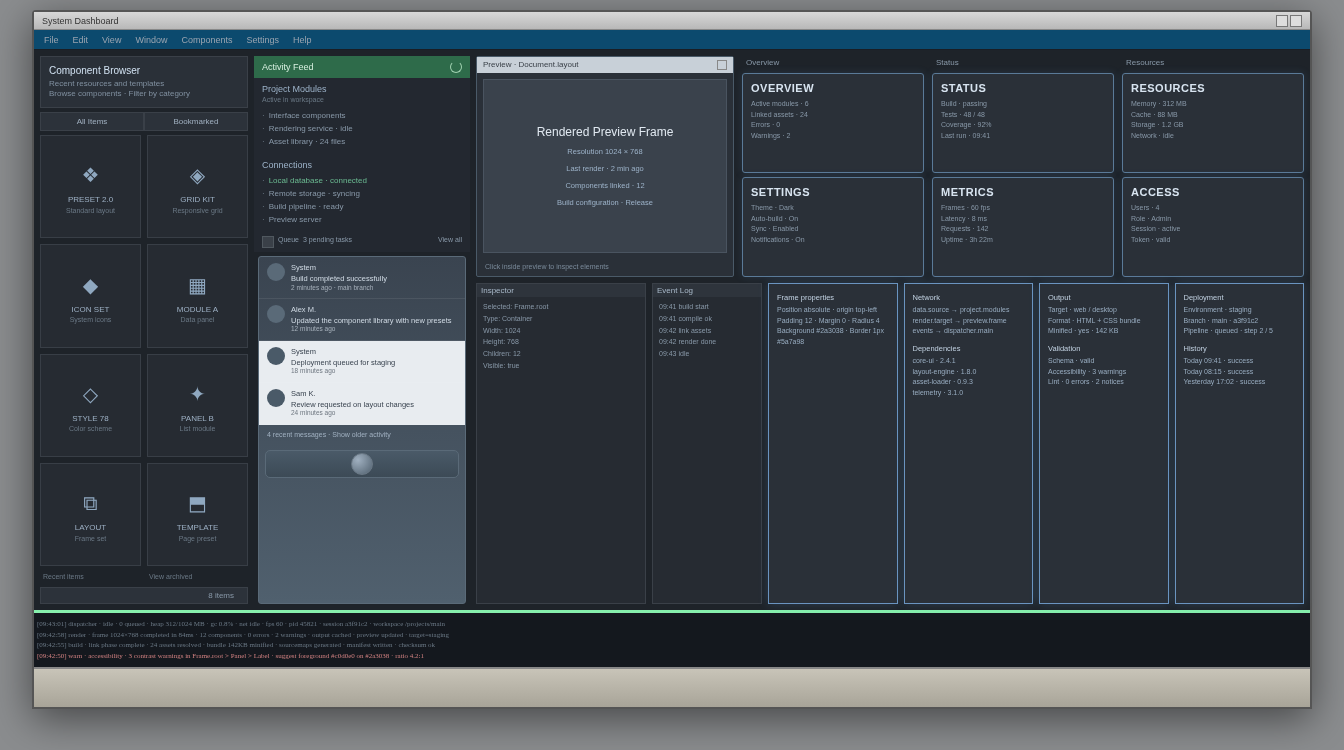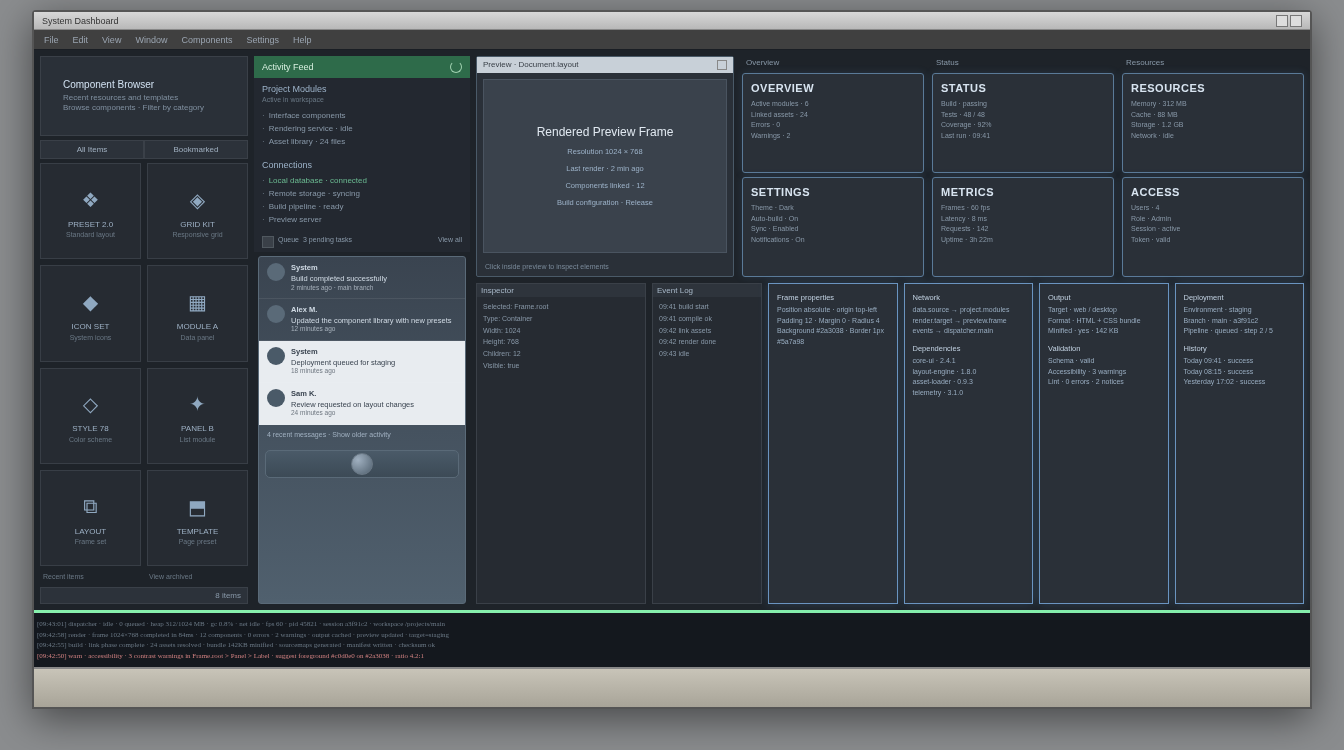--- a/index.html
+++ b/index.html
@@ -27,21 +27,21 @@
   display: flex;
   align-items: center;
   padding: 0 8px;
   font-size: 9px;
   color: #333;
 }
 .titlebar .spacer { flex: 1; }
 .titlebar .winbtn { width: 12px; height: 12px; border: 1px solid #777; background: #ddd; margin-left: 2px; }
 .menubar {
   height: 20px;
-  background: #404040;
+  background: #0c4a6e;
   border-bottom: 1px solid #1a1e24;
   display: flex;
   align-items: center;
   padding: 0 10px;
   font-size: 9px;
   color: #9aa4b0;
   gap: 14px;
 }
 .menubar span { cursor: default; }
 .workspace {
@@ -50,21 +50,21 @@
   min-height: 560px;
   padding: 6px;
   gap: 6px;
 }
 
 
 .left-col { width: 208px; display: flex; flex-direction: column; gap: 4px; }
 .left-header {
   background: #2a3038;
   border: 1px solid #3a4048;
-  padding: 22px;
+  padding: 8px;
   font-size: 8px;
   color: #b8c4d0;
 }
 .left-header .hdr-title { font-size: 10px; color: #d0e0f0; margin-bottom: 3px; }
 .left-header .hdr-line { color: #8090a0; margin-bottom: 1px; }
 .left-tabs {
   display: flex;
   gap: 0;
 }
 .left-tab {
@@ -107,21 +107,21 @@
 }
 .left-footer div {
   flex: 1;
   font-size: 7px;
   color: #6a7885;
   padding: 3px;
 }
 .left-badge {
   background: #2c323a;
   border: 1px solid #3a4048;
-  padding: 3px 6px;
+  padding: 3px 13px;
   font-size: 8px;
   color: #8898a8;
   text-align: right;
 }
 
 
 .mid-col { width: 216px; display: flex; flex-direction: column; }
 .mid-header {
   background: #2e6b4a;
   padding: 5px 8px;
@@ -180,21 +180,21 @@
   color: #d0dae4;
   border-bottom: 1px solid rgba(255,255,255,0.08);
 }
 .chat-msg.alt { background: #e8ecf0; color: #3a4450; }
 .chat-msg .avatar {
   width: 18px; height: 18px; border-radius: 50%;
   background: #5a6a78; flex-shrink: 0;
 }
 .chat-msg.alt .avatar { background: #4a5a68; }
 .chat-msg .body { flex: 1; line-height: 1.3; }
-.chat-msg .body .name { font-weight: bold; margin-bottom: 1px; }
+.chat-msg .body .name { font-weight: normal; margin-bottom: 1px; }
 .chat-msg .body .sub { font-size: 6.5px; opacity: 0.7; }
 .chat-footer {
   padding: 6px 8px;
   font-size: 7px;
   color: #a0b0c0;
 }
 .chat-input {
   margin: 6px;
   height: 28px;
   background: linear-gradient(#4a5a68, #3c4a56);

